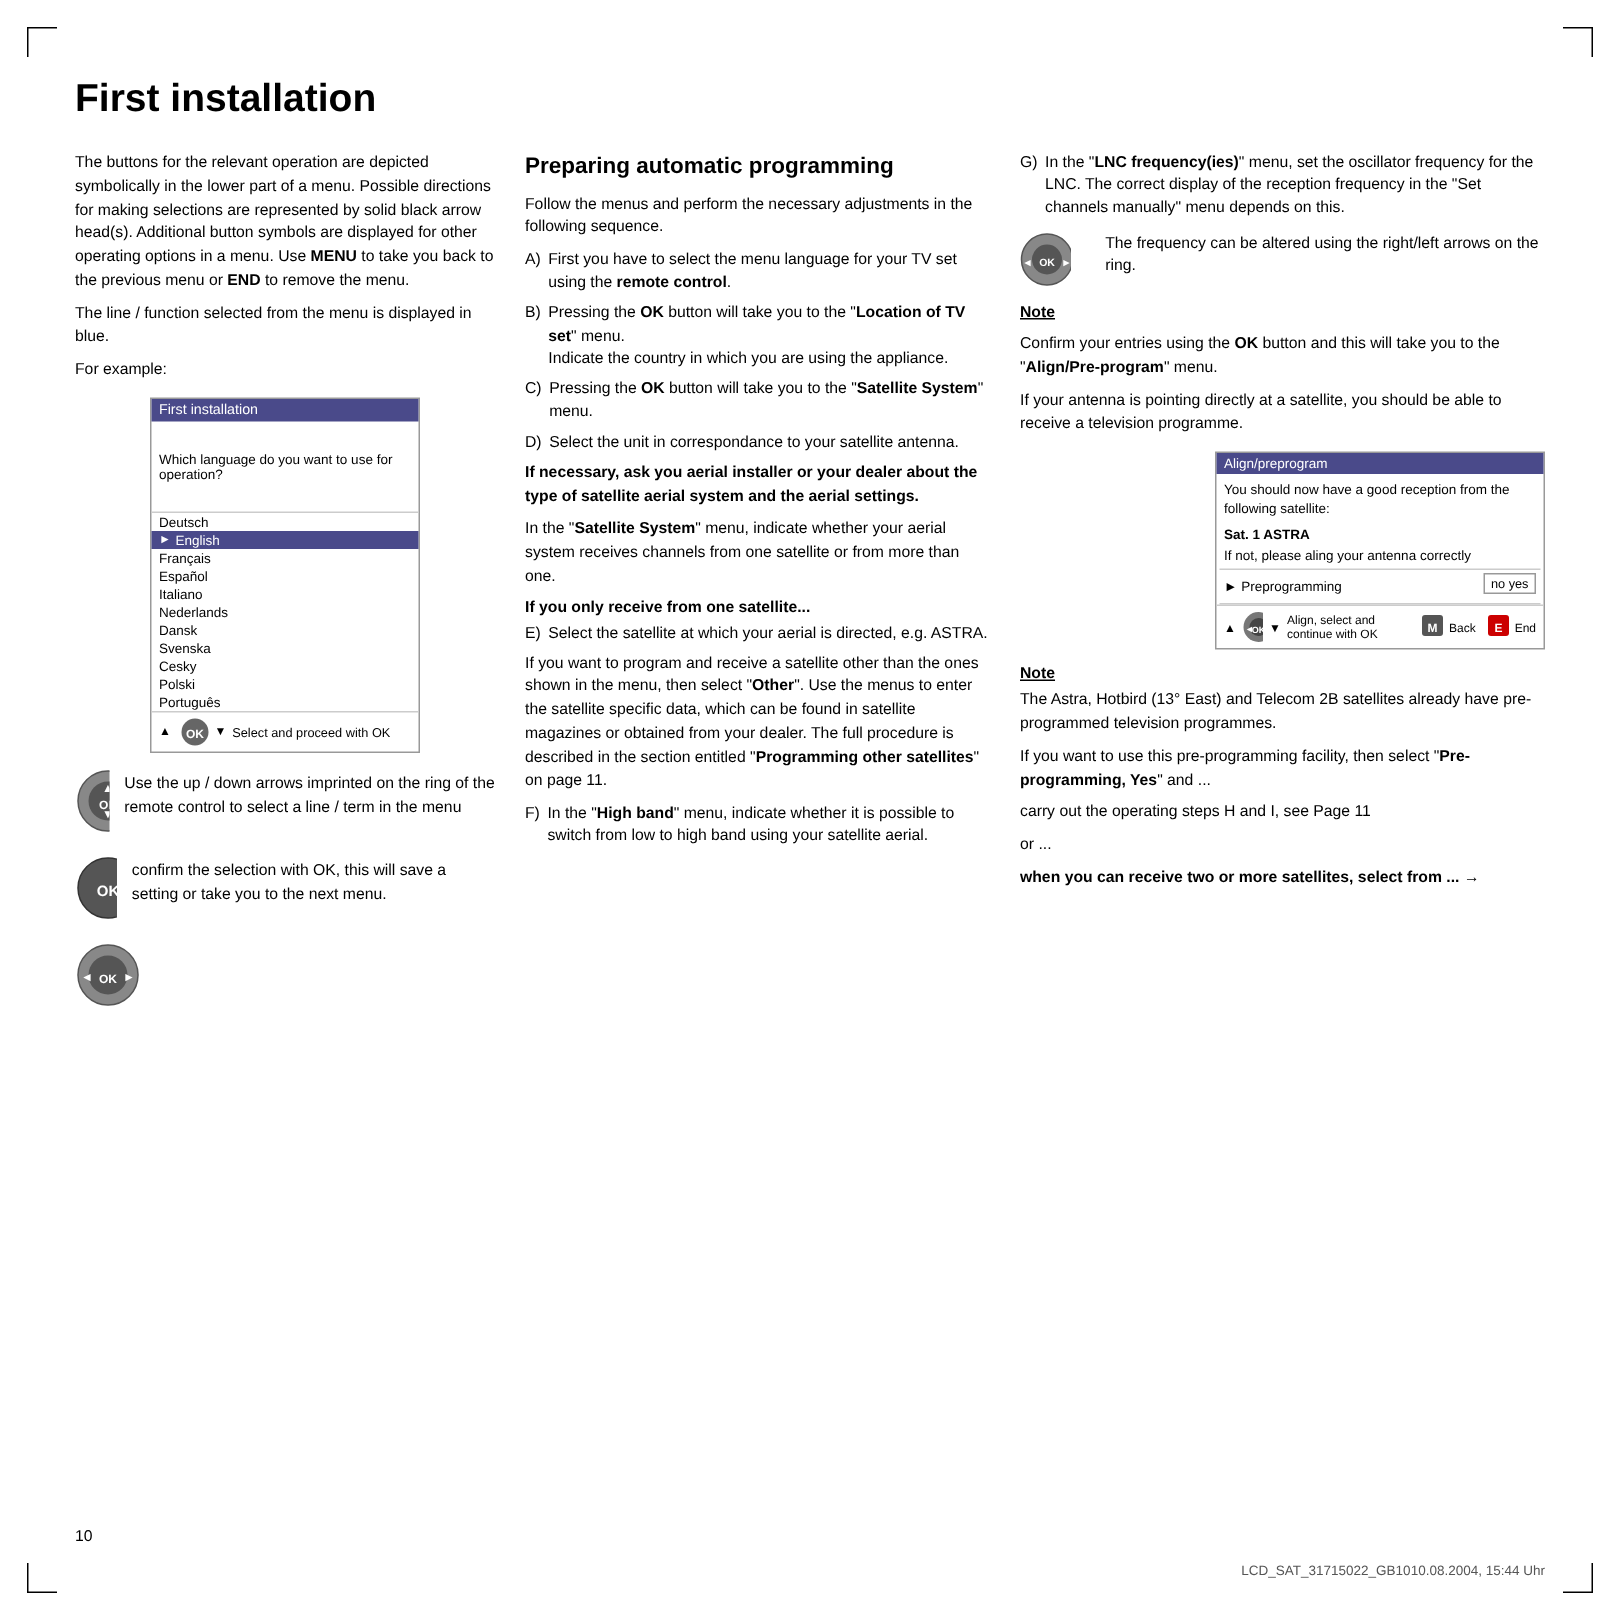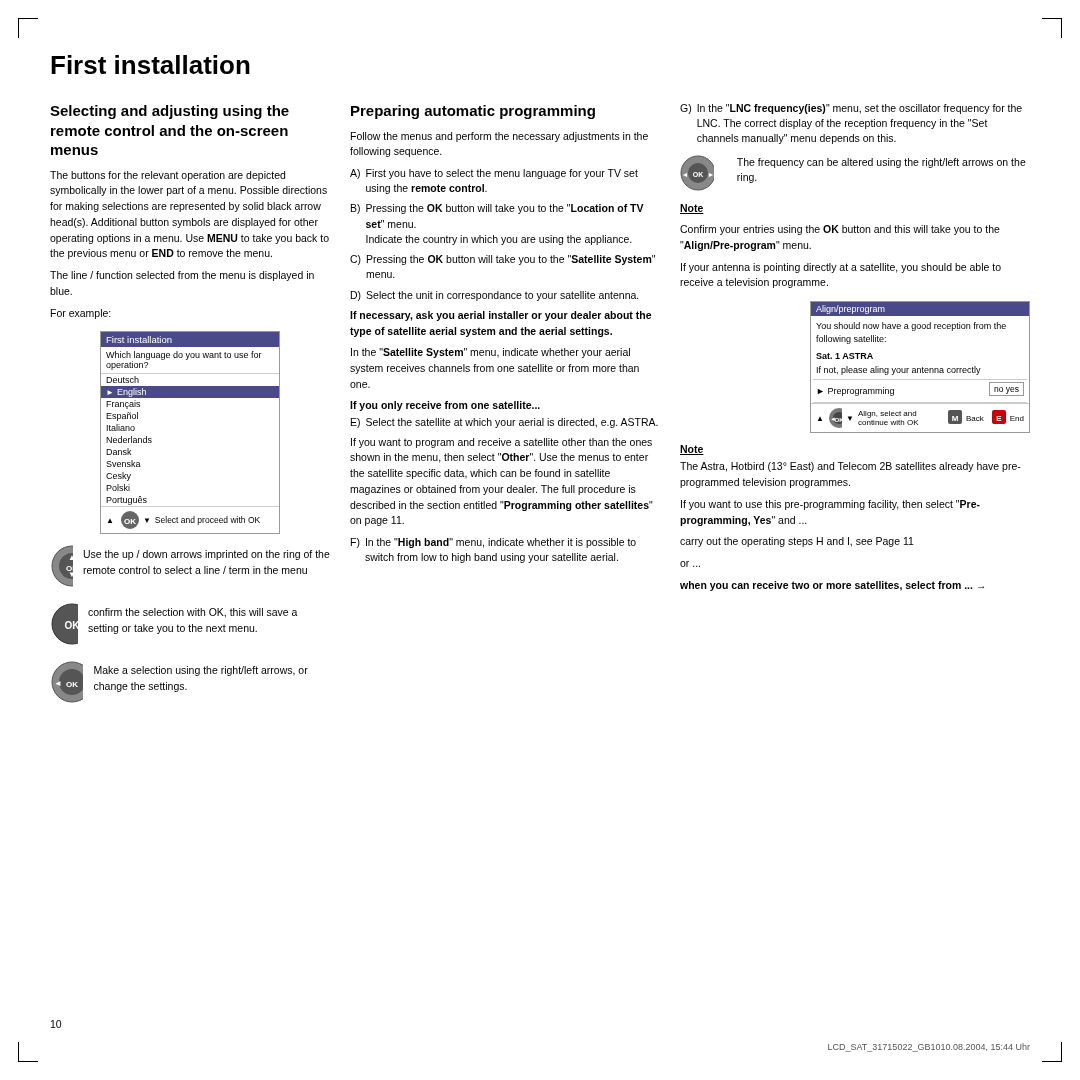--- a/index.html
+++ b/index.html
@@ -72,21 +72,21 @@
       margin: 10px auto;
       font-size: 9.5px;
     }
     .menu-header {
       background: #4a4a8a;
       color: #fff;
       padding: 2px 5px;
       font-size: 9.5px;
     }
     .menu-question {
-      padding: 3px 5px;
+      padding: 20px 5px;
       font-size: 9px;
       border-bottom: 1px solid #ccc;
     }
     .menu-item {
       padding: 1px 5px;
       font-size: 9px;
       display: flex;
       align-items: center;
     }
     .menu-item.selected {
@@ -209,21 +209,20 @@
   <div class="corner tl"></div>
   <div class="corner tr"></div>
   <div class="corner bl"></div>
   <div class="corner br"></div>
 
   <h1 class="page-title">First installation</h1>
 
   <div class="content-columns">
 
     <div class="col-left">
-      <h2 class="section-title">Selecting and adjusting using the remote control and the on-screen menus</h2>
       <p class="body-text">The buttons for the relevant operation are depicted symbolically in the lower part of a menu. Possible directions for making selections are represented by solid black arrow head(s). Additional button symbols are displayed for other operating options in a menu. Use <b>MENU</b> to take you back to the previous menu or <b>END</b> to remove the menu.</p>
       <p class="body-text">The line / function selected from the menu is displayed in blue.</p>
       <p class="body-text">For example:</p>
 
       <div class="menu-box">
         <div class="menu-header">First installation</div>
         <div class="menu-question">Which language do you want to use for operation?</div>
         <div class="menu-item">
             <span>Deutsch</span>
           </div>
@@ -293,21 +292,20 @@
       </div>
 
       <div class="remote-row">
         <svg width="44" height="44">
           <circle cx="22" cy="22" r="20" fill="#888" stroke="#555" stroke-width="1"></circle>
           <circle cx="22" cy="22" r="13" fill="#555"></circle>
           <text x="8" y="26" text-anchor="middle" fill="white" font-size="8">◄</text>
           <text x="36" y="26" text-anchor="middle" fill="white" font-size="8">►</text>
           <text x="22" y="27" text-anchor="middle" fill="white" font-size="8" font-weight="bold">OK</text>
         </svg>
-        <p class="remote-text">Make a selection using the right/left arrows, or change the settings.</p>
       </div>
     </div>
 
     <div class="col-middle">
       <h2 class="section-title">Preparing automatic programming</h2>
       <p class="body-text">Follow the menus and perform the necessary adjustments in the following sequence.</p>
 
       <div class="list-item-alpha">
         <span class="label">A)</span>
         <span>First you have to select the menu language for your TV set using the <b>remote control</b>.</span>

